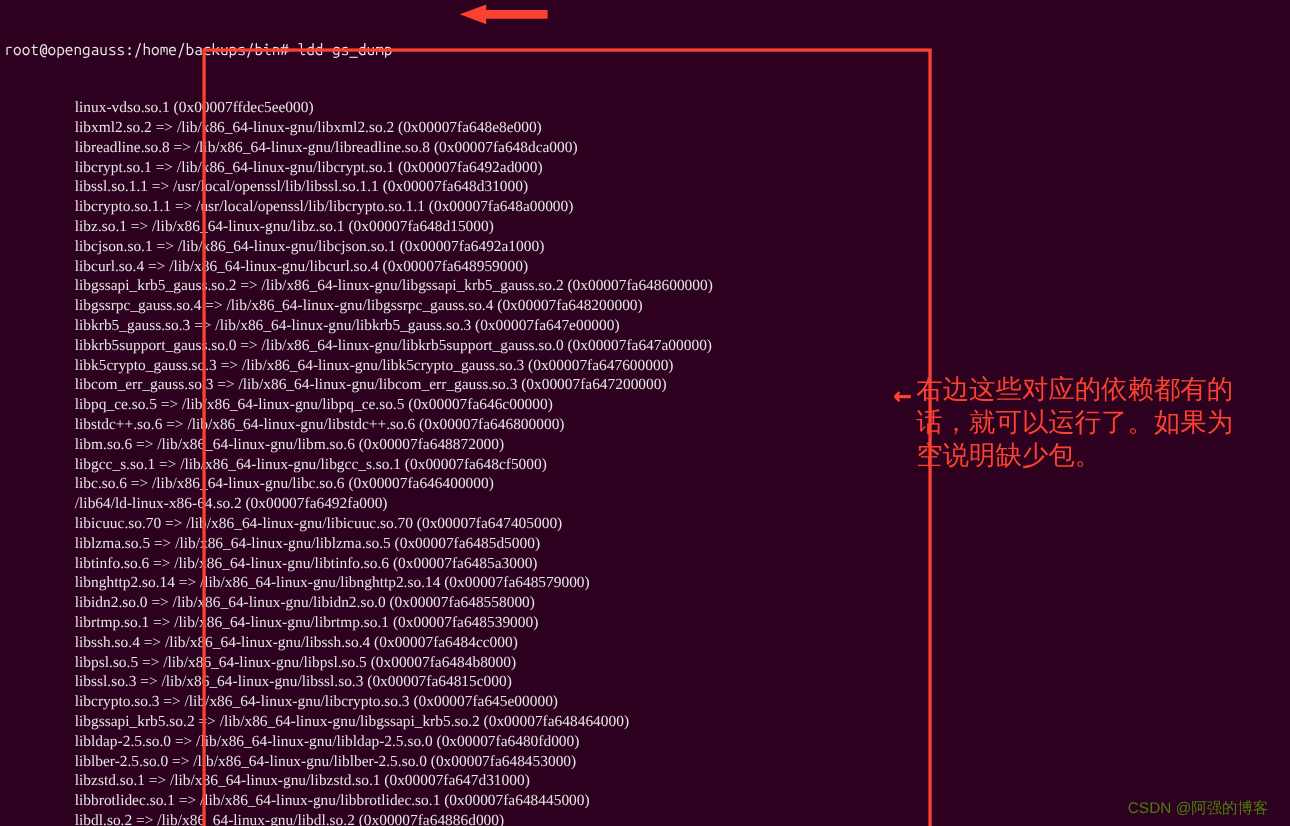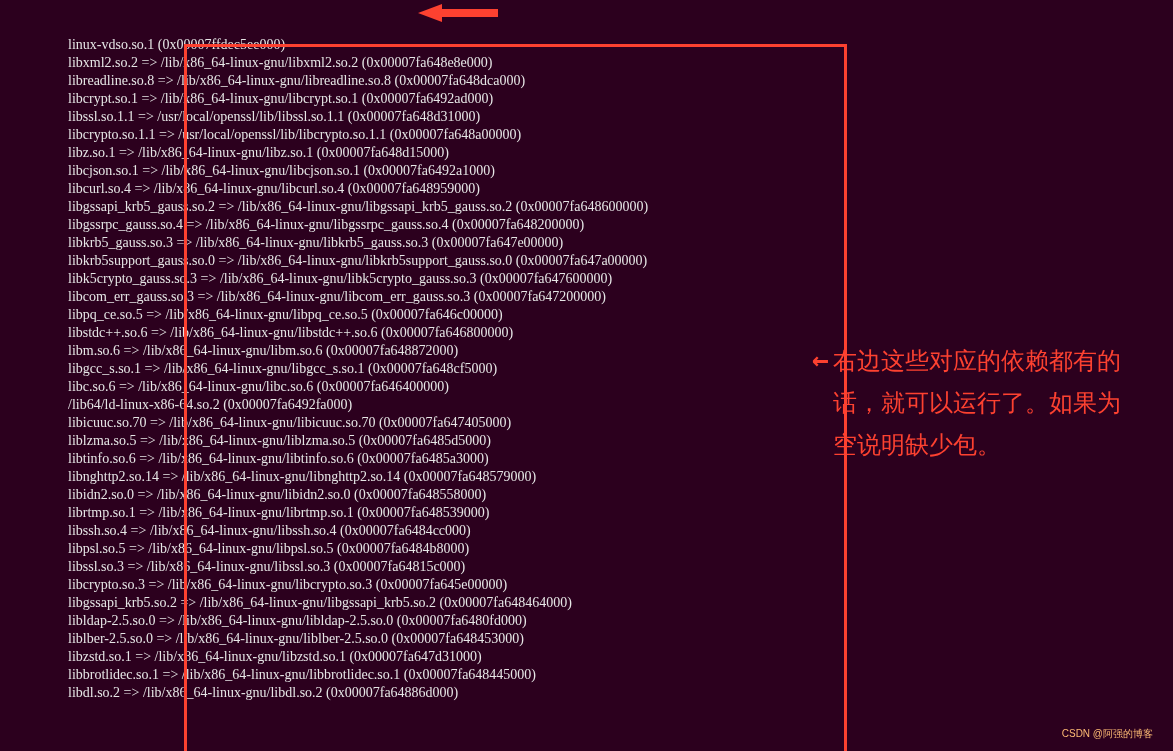--- a/index.html
+++ b/index.html
@@ -39,36 +39,37 @@
       font-weight: bold;
     }
     .annotation {
       position: absolute;
       right: 30px;
       top: 340px;
       width: 310px;
       color: #fd4130;
       font-family: "Microsoft YaHei", "SimHei", sans-serif;
       font-size: 24px;
-      line-height: 42px;
+      line-height: 30px;
       white-space: normal;
     }
     .watermark {
       position: absolute;
       right: 20px;
       bottom: 8px;
       font-family: "Microsoft YaHei", sans-serif;
-      font-size: 10px;
-      color: #fdba74;
+      font-size: 14px;
+      color: #4d7c0f;
     }
   </style>
 </head>
 <body>
 
 <div class="terminal">
+  <div class="prompt-line">root@opengauss:/home/backups/bin# ldd gs_dump</div>
   <div id="lines-container"><div class="output-line">linux-vdso.so.1 (0x00007ffdec5ee000)</div><div class="output-line">libxml2.so.2 =&gt; /lib/x86_64-linux-gnu/libxml2.so.2 (0x00007fa648e8e000)</div><div class="output-line">libreadline.so.8 =&gt; /lib/x86_64-linux-gnu/libreadline.so.8 (0x00007fa648dca000)</div><div class="output-line">libcrypt.so.1 =&gt; /lib/x86_64-linux-gnu/libcrypt.so.1 (0x00007fa6492ad000)</div><div class="output-line">libssl.so.1.1 =&gt; /usr/local/openssl/lib/libssl.so.1.1 (0x00007fa648d31000)</div><div class="output-line">libcrypto.so.1.1 =&gt; /usr/local/openssl/lib/libcrypto.so.1.1 (0x00007fa648a00000)</div><div class="output-line">libz.so.1 =&gt; /lib/x86_64-linux-gnu/libz.so.1 (0x00007fa648d15000)</div><div class="output-line">libcjson.so.1 =&gt; /lib/x86_64-linux-gnu/libcjson.so.1 (0x00007fa6492a1000)</div><div class="output-line">libcurl.so.4 =&gt; /lib/x86_64-linux-gnu/libcurl.so.4 (0x00007fa648959000)</div><div class="output-line">libgssapi_krb5_gauss.so.2 =&gt; /lib/x86_64-linux-gnu/libgssapi_krb5_gauss.so.2 (0x00007fa648600000)</div><div class="output-line">libgssrpc_gauss.so.4 =&gt; /lib/x86_64-linux-gnu/libgssrpc_gauss.so.4 (0x00007fa648200000)</div><div class="output-line">libkrb5_gauss.so.3 =&gt; /lib/x86_64-linux-gnu/libkrb5_gauss.so.3 (0x00007fa647e00000)</div><div class="output-line">libkrb5support_gauss.so.0 =&gt; /lib/x86_64-linux-gnu/libkrb5support_gauss.so.0 (0x00007fa647a00000)</div><div class="output-line">libk5crypto_gauss.so.3 =&gt; /lib/x86_64-linux-gnu/libk5crypto_gauss.so.3 (0x00007fa647600000)</div><div class="output-line">libcom_err_gauss.so.3 =&gt; /lib/x86_64-linux-gnu/libcom_err_gauss.so.3 (0x00007fa647200000)</div><div class="output-line">libpq_ce.so.5 =&gt; /lib/x86_64-linux-gnu/libpq_ce.so.5 (0x00007fa646c00000)</div><div class="output-line">libstdc++.so.6 =&gt; /lib/x86_64-linux-gnu/libstdc++.so.6 (0x00007fa646800000)</div><div class="output-line">libm.so.6 =&gt; /lib/x86_64-linux-gnu/libm.so.6 (0x00007fa648872000)</div><div class="output-line">libgcc_s.so.1 =&gt; /lib/x86_64-linux-gnu/libgcc_s.so.1 (0x00007fa648cf5000)</div><div class="output-line">libc.so.6 =&gt; /lib/x86_64-linux-gnu/libc.so.6 (0x00007fa646400000)</div><div class="output-line">/lib64/ld-linux-x86-64.so.2 (0x00007fa6492fa000)</div><div class="output-line">libicuuc.so.70 =&gt; /lib/x86_64-linux-gnu/libicuuc.so.70 (0x00007fa647405000)</div><div class="output-line">liblzma.so.5 =&gt; /lib/x86_64-linux-gnu/liblzma.so.5 (0x00007fa6485d5000)</div><div class="output-line">libtinfo.so.6 =&gt; /lib/x86_64-linux-gnu/libtinfo.so.6 (0x00007fa6485a3000)</div><div class="output-line">libnghttp2.so.14 =&gt; /lib/x86_64-linux-gnu/libnghttp2.so.14 (0x00007fa648579000)</div><div class="output-line">libidn2.so.0 =&gt; /lib/x86_64-linux-gnu/libidn2.so.0 (0x00007fa648558000)</div><div class="output-line">librtmp.so.1 =&gt; /lib/x86_64-linux-gnu/librtmp.so.1 (0x00007fa648539000)</div><div class="output-line">libssh.so.4 =&gt; /lib/x86_64-linux-gnu/libssh.so.4 (0x00007fa6484cc000)</div><div class="output-line">libpsl.so.5 =&gt; /lib/x86_64-linux-gnu/libpsl.so.5 (0x00007fa6484b8000)</div><div class="output-line">libssl.so.3 =&gt; /lib/x86_64-linux-gnu/libssl.so.3 (0x00007fa64815c000)</div><div class="output-line">libcrypto.so.3 =&gt; /lib/x86_64-linux-gnu/libcrypto.so.3 (0x00007fa645e00000)</div><div class="output-line">libgssapi_krb5.so.2 =&gt; /lib/x86_64-linux-gnu/libgssapi_krb5.so.2 (0x00007fa648464000)</div><div class="output-line">libldap-2.5.so.0 =&gt; /lib/x86_64-linux-gnu/libldap-2.5.so.0 (0x00007fa6480fd000)</div><div class="output-line">liblber-2.5.so.0 =&gt; /lib/x86_64-linux-gnu/liblber-2.5.so.0 (0x00007fa648453000)</div><div class="output-line">libzstd.so.1 =&gt; /lib/x86_64-linux-gnu/libzstd.so.1 (0x00007fa647d31000)</div><div class="output-line">libbrotlidec.so.1 =&gt; /lib/x86_64-linux-gnu/libbrotlidec.so.1 (0x00007fa648445000)</div><div class="output-line">libdl.so.2 =&gt; /lib/x86_64-linux-gnu/libdl.so.2 (0x00007fa64886d000)</div></div>
 </div>
 
 <div class="red-box" style="left: 184px; top: 44px; width: 657px; height: 706px;"></div>
 
 <div class="arrow" id="arrow1" style="left: 418px; top: 2px;">
   <svg width="80" height="22" viewBox="0 0 80 22">
     <polygon points="0,11 24,2 24,7 80,7 80,15 24,15 24,20" fill="#fd4130"></polygon>
   </svg>
 </div>

